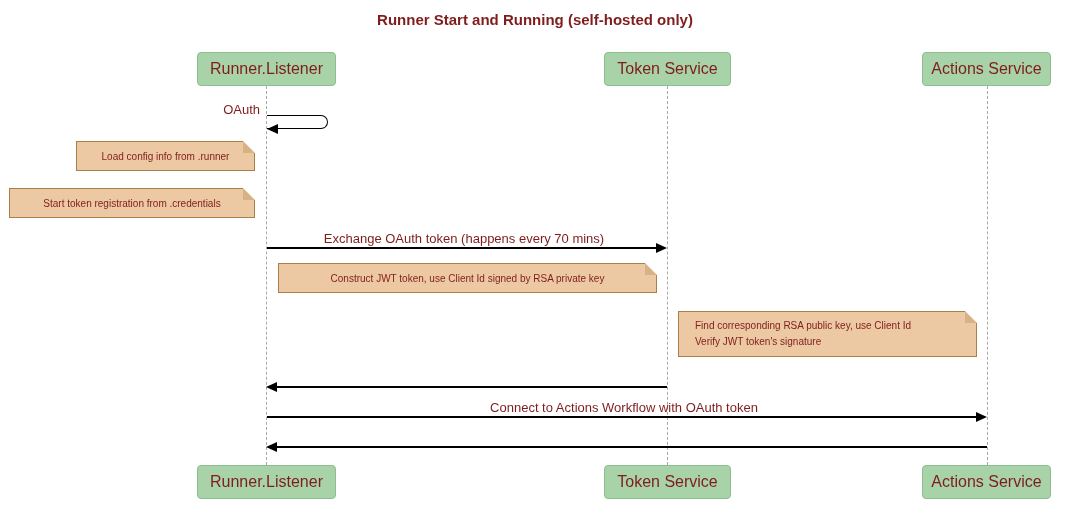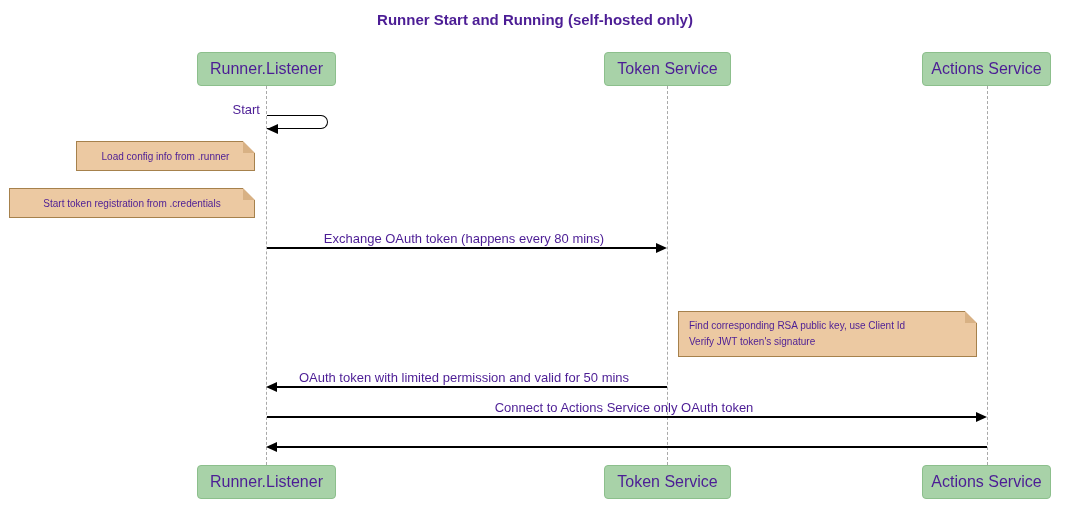--- a/index.html
+++ b/index.html
@@ -1,18 +1,18 @@
 <!DOCTYPE html>
 <html><head>
 <meta charset="utf-8">
 <style>
   html,body{margin:0;padding:0;background:#ffffff;}
   .diagram{
     position:relative;width:1070px;height:525px;background:#ffffff;
-    font-family:"Liberation Sans", sans-serif;color:#4c1d95;overflow:hidden;
+    font-family:"Liberation Sans", sans-serif;color:#7f1d1d;overflow:hidden;
   }
   .title{
     position:absolute;left:0;top:11px;width:100%;text-align:center;
     font-size:15px;font-weight:bold;
   }
   .lifeline{
     position:absolute;width:0;border-left:1px dashed #a9a9a9;top:86px;height:379px;
   }
   .actor{
     position:absolute;height:34px;box-sizing:border-box;
@@ -24,21 +24,21 @@
     position:absolute;box-sizing:border-box;
     background:#ecc9a2;border:1px solid #a6814c;
     display:flex;align-items:center;justify-content:center;
     font-size:10px;white-space:pre-line;
   }
   .note::before{
     content:"";position:absolute;top:-1px;right:-1px;width:0;height:0;
     border-style:solid;border-width:0 12px 12px 0;
     border-color:#ffffff #ffffff #d8b184 #d8b184;
   }
-  .note.left-text{justify-content:flex-start;text-align:left;padding:0 10px;line-height:16px;}
+  .note.left-text{justify-content:flex-start;text-align:left;padding:0 16px;line-height:16px;}
   .msg-label{
     position:absolute;font-size:13px;text-align:center;height:14px;line-height:14px;
   }
   .msg-label.right-align{text-align:right;}
   .line{position:absolute;height:1.5px;background:#000;}
   .arrow{position:absolute;width:0;height:0;border-top:5px solid transparent;border-bottom:5px solid transparent;}
   .arrow.r{border-left:11px solid #000;}
   .arrow.l{border-right:11px solid #000;}
   .self-loop{
     position:absolute;left:267px;top:115px;width:60px;height:12px;
@@ -59,47 +59,49 @@
   <div class="actor" style="left:197px;top:52px;width:139px;">
     <span>Runner.Listener</span>
   </div>
   <div class="actor" style="left:604px;top:52px;width:127px;">
     <span>Token Service</span>
   </div>
   <div class="actor" style="left:922px;top:52px;width:129px;">
     <span>Actions Service</span>
   </div>
 
-  <div class="msg-label right-align" style="left:185px;top:103px;width:75px;">Start</div>
+  <div class="msg-label right-align" style="left:185px;top:103px;width:75px;">OAuth</div>
   <div class="self-loop"></div>
   <div class="arrow l" style="left:267px;top:124px;"></div>
 
   <div class="note" style="left:76px;top:141px;width:179px;height:30px;">
     <span>Load config info from .runner</span>
   </div>
 
   <div class="note" style="left:9px;top:188px;width:246px;height:30px;">
     <span>Start token registration from .credentials</span>
   </div>
 
-  <div class="msg-label" style="left:267px;top:232px;width:394px;">Exchange OAuth token (happens every 80 mins)</div>
+  <div class="msg-label" style="left:267px;top:232px;width:394px;">Exchange OAuth token (happens every 70 mins)</div>
   <div class="line" style="left:267px;top:247px;width:391px;"></div>
   <div class="arrow r" style="left:656px;top:243px;"></div>
 
+  <div class="note" style="left:278px;top:263px;width:379px;height:30px;">
+    <span>Construct JWT token, use Client Id signed by RSA private key</span>
+  </div>
 
   <div class="note left-text" style="left:678px;top:311px;width:299px;height:46px;">
     <span>Find corresponding RSA public key, use Client Id
 Verify JWT token's signature</span>
   </div>
 
-  <div class="msg-label" style="left:267px;top:371px;width:394px;">OAuth token with limited permission and valid for 50 mins</div>
   <div class="line" style="left:276px;top:386px;width:391px;"></div>
   <div class="arrow l" style="left:266px;top:382px;"></div>
 
-  <div class="msg-label" style="left:267px;top:401px;width:714px;">Connect to Actions Service only OAuth token</div>
+  <div class="msg-label" style="left:267px;top:401px;width:714px;">Connect to Actions Workflow with OAuth token</div>
   <div class="line" style="left:267px;top:416px;width:710px;"></div>
   <div class="arrow r" style="left:976px;top:412px;"></div>
 
   <div class="line" style="left:276px;top:446px;width:711px;"></div>
   <div class="arrow l" style="left:266px;top:442px;"></div>
 
   <div class="actor" style="left:197px;top:465px;width:139px;">
     <span>Runner.Listener</span>
   </div>
   <div class="actor" style="left:604px;top:465px;width:127px;">

